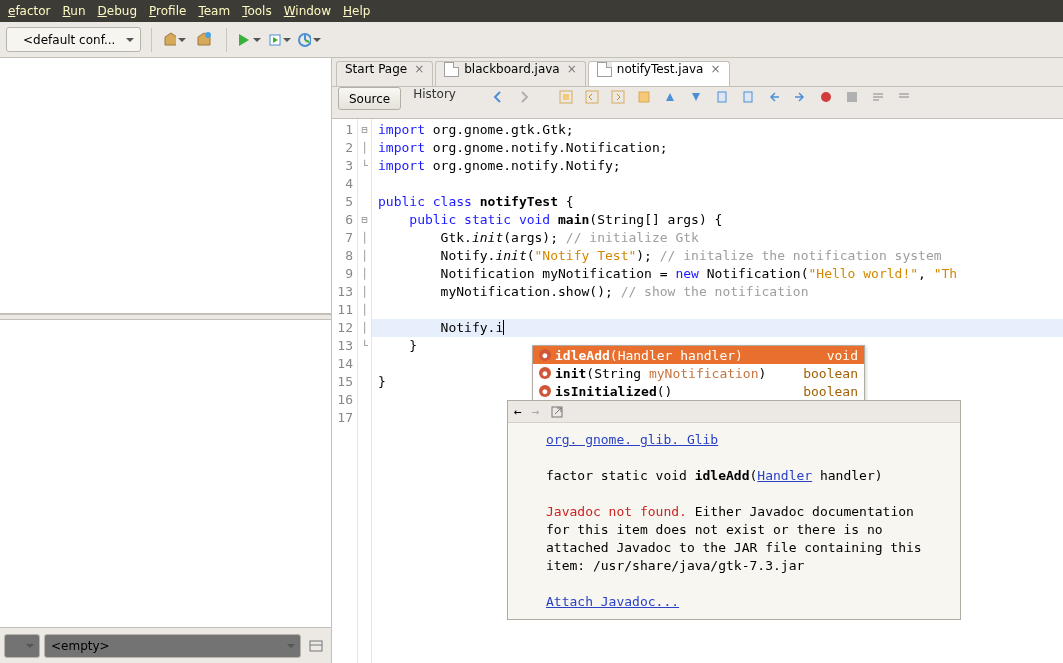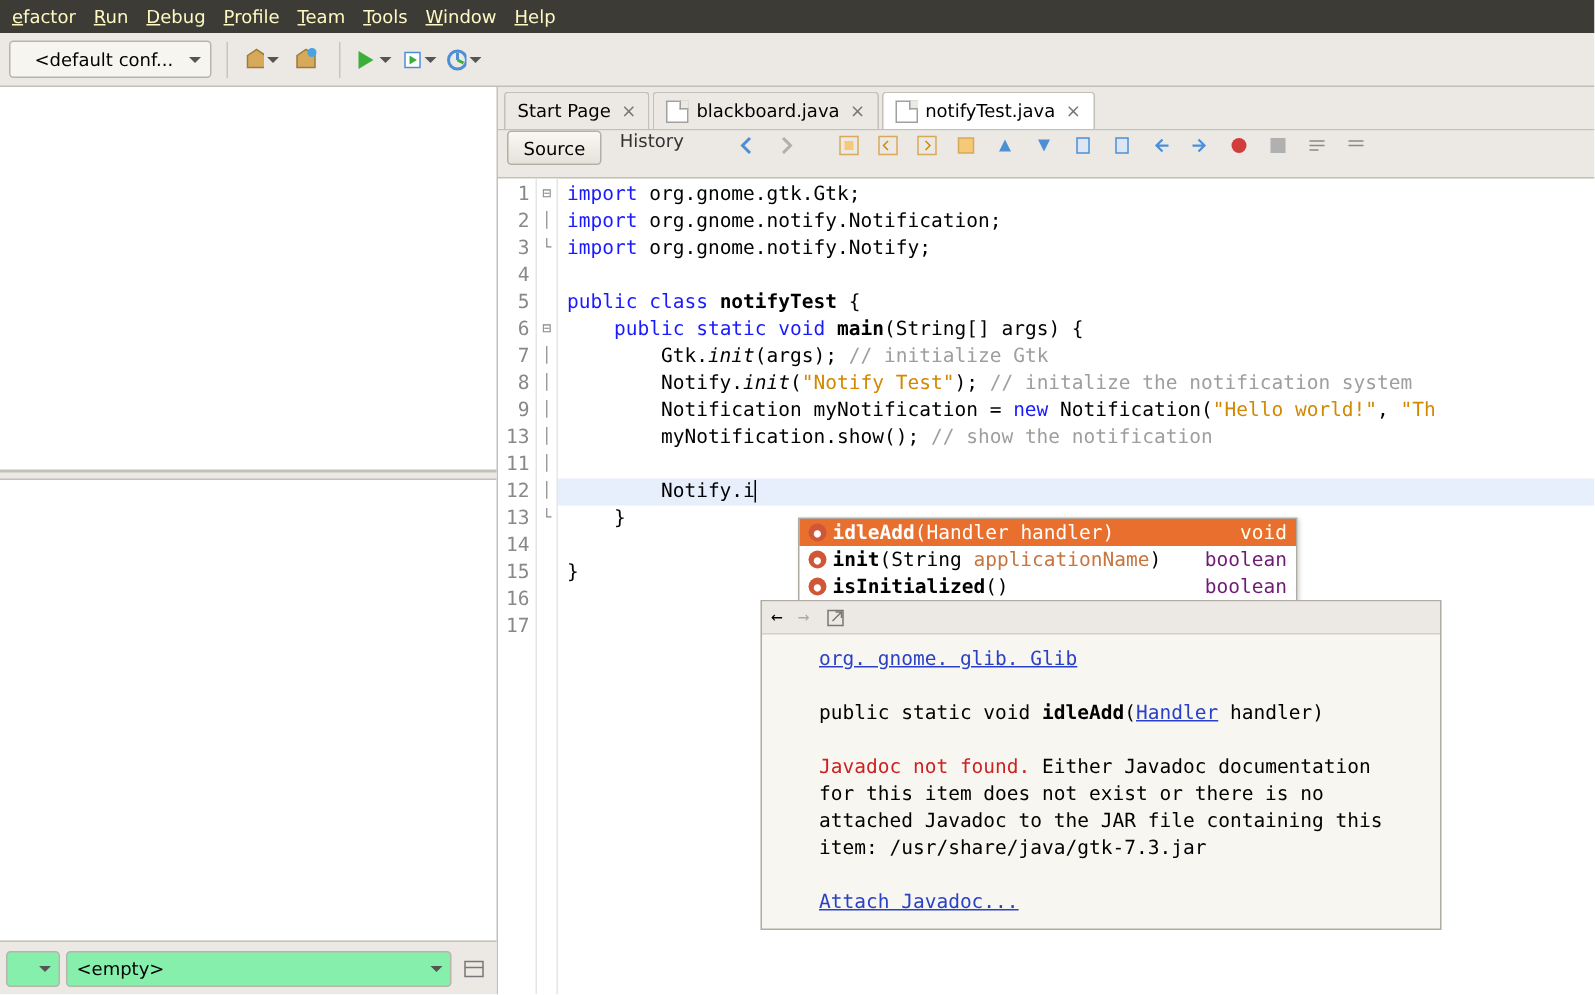--- a/index.html
+++ b/index.html
@@ -12,26 +12,26 @@
 .conf { width:135px; height:25px; border:1px solid #b7b4ab; background:#f7f5f0; border-radius:3px; padding:2px 18px 2px 16px; position:relative; font-size:12px; display:flex; align-items:center;}
 .conf:after { content:""; position:absolute; right:6px; top:10px; border:4px solid transparent; border-top-color:#555;}
 .tbtn { width:24px; height:24px; display:flex; align-items:center; justify-content:center; border-radius:3px;}
 .split-arrow { border:4px solid transparent; border-top-color:#555; margin-left:2px; margin-top:4px; display:inline-block;}
 .mainrow { display:flex; height:605px; }
 .left { width:332px; border-right:1px solid #c3c0b9; display:flex; flex-direction:column; background:#fff;}
 .left-top { flex:1; border-bottom:1px solid #c3c0b9; position:relative;}
 .left-resize { height:6px; background:#ece9e4; border-top:1px solid #c3c0b9; border-bottom:1px solid #c3c0b9;}
 .left-mid { flex:1.2; position:relative;}
 .left-bot { height:36px; display:flex; align-items:center; gap:4px; padding:0 4px; border-top:1px solid #c3c0b9; background:#ece9e4;}
-.combo { height:24px; border:1px solid #b7b4ab; background:#86efac; border-radius:3px; display:flex; align-items:center; padding:0 16px 0 6px; position:relative; font-size:12px;}
+.combo { height:24px; border:1px solid #b7b4ab; background:#737373; border-radius:3px; display:flex; align-items:center; padding:0 16px 0 6px; position:relative; font-size:12px;}
 .combo:after{ content:""; position:absolute; right:5px; top:9px; border:4px solid transparent; border-top-color:#555;}
 .iconbtn { width:22px; height:22px; display:flex; align-items:center; justify-content:center; border:1px solid transparent; border-radius:3px;}
 .right { flex:1; display:flex; flex-direction:column; background:#fff;}
 .tabs { height:29px; background:#ece9e4; display:flex; align-items:flex-end; padding-left:4px; border-bottom:1px solid #c3c0b9;}
-.tab { height:25px; display:flex; align-items:center; padding:0 6px 0 8px; border:1px solid #c3c0b9; border-bottom:none; margin-right:2px; background:#ece9e4; border-top-left-radius:3px; border-top-right-radius:3px; gap:5px; font-size:12px; position:relative;}
+.tab { height:25px; display:flex; align-items:flex-start; padding:0 6px 0 8px; border:1px solid #c3c0b9; border-bottom:none; margin-right:2px; background:#ece9e4; border-top-left-radius:3px; border-top-right-radius:3px; gap:5px; font-size:12px; position:relative;}
 .tab.active { background:#fff;}
 .tab .x { color:#777; font-size:12px; cursor:pointer; padding:0 2px;}
 .tab .fic { width:15px; height:15px; background:#fff; border:1px solid #a0a0a0; position:relative;}
 .tab .fic:before { content:""; position:absolute; right:-1px; top:-1px; width:5px; height:5px; background:#ece9e4; border-left:1px solid #a0a0a0; border-bottom:1px solid #a0a0a0;}
 .subtool { height:32px; background:#ece9e4; border-bottom:1px solid #c3c0b9; display:flex; align-items:flex-start; padding:0 6px; gap:6px;}
 .btn3d { height:23px; padding:0 10px; border:1px solid #b2afa6; border-radius:3px; background:linear-gradient(#faf8f3,#e5e2da); display:flex; align-items:center; font-size:12px;}
 .linkbtn { font-size:12px; color:#333; padding:0 6px;}
 .subtool .spc { flex:0 0 14px;}
 .mini { width:20px; height:20px; display:flex; align-items:center; justify-content:center;}
 .code-area { flex:1; display:flex; font-family:"DejaVu Sans Mono","Liberation Mono",monospace; font-size:13px; line-height:18px; position:relative; overflow:hidden;}
@@ -40,21 +40,21 @@
 .src { flex:1; padding:2px 0 0 6px; white-space:pre; position:relative;}
 .kw { color:#1a1aff;}
 .str { color:#d28800;}
 .cm { color:#9e9e9e;}
 .bold { font-weight:bold;}
 .line-hl { position:absolute; left:0; right:0; height:18px; background:#e7eefc;}
 .caret { display:inline-block; width:1px; height:15px; background:#000; vertical-align:text-bottom; }
 .cc-popup { position:absolute; left:532px; top:345px; width:333px; border:1px solid #b0aca3; background:#fff; box-shadow:1px 1px 3px rgba(0,0,0,.2); font-family:"DejaVu Sans Mono",monospace; font-size:13px;}
 .cc-row { display:flex; align-items:center; height:18px; padding:0 6px;}
 .cc-row.sel { background:#e86f2e; color:#fff;}
-.cc-row .ret { margin-left:auto; color:#701a75;}
+.cc-row .ret { margin-left:auto; color:#a16207;}
 .cc-row.sel .ret{ color:#ffe;}
 .cc-row .bullet{ width:12px; height:12px; border-radius:50%; background:#d05638; margin-right:4px; display:flex; align-items:center; justify-content:center; color:#fff; font-size:8px;}
 .cc-method { font-weight:bold;}
 .cc-row .pname{ color:#c8743e;}
 .cc-row.sel .pname{ color:#fff;}
 .doc-popup { position:absolute; left:507px; top:400px; width:454px; border:1px solid #b0aca3; background:#f7f6f1; font-family:"DejaVu Sans Mono",monospace; font-size:13px; line-height:18px;}
 .doc-tb { height:22px; background:#ece9e4; border-bottom:1px solid #d4d1c8; display:flex; align-items:center; padding:0 6px; gap:10px;}
 .doc-body { padding:8px 26px;margin-left:12px;}
 .doc-body a { color:#2a41c7; text-decoration:underline;}
 .doc-red { color:#c22;}
@@ -279,34 +279,34 @@
           <div style="height:18px">&nbsp;</div>
           <div style="height:18px">&nbsp;</div>
         </div>
       <div class="src" id="src"><div class="line-hl" style="top:200px"></div><div style="position:relative;height:18px"><span class="kw">import</span> org.gnome.gtk.Gtk;</div><div style="position:relative;height:18px"><span class="kw">import</span> org.gnome.notify.Notification;</div><div style="position:relative;height:18px"><span class="kw">import</span> org.gnome.notify.Notify;</div><div style="position:relative;height:18px"></div><div style="position:relative;height:18px"><span class="kw">public class</span> <span class="bold">notifyTest</span> {</div><div style="position:relative;height:18px">    <span class="kw">public static</span> <span class="kw">void</span> <span class="bold">main</span>(String[] args) {</div><div style="position:relative;height:18px">        Gtk.<span style="font-style:italic">init</span>(args); <span class="cm">// initialize Gtk</span></div><div style="position:relative;height:18px">        Notify.<span style="font-style:italic">init</span>(<span class="str">"Notify Test"</span>); <span class="cm">// initalize the notification system</span></div><div style="position:relative;height:18px">        Notification myNotification = <span class="kw">new</span> Notification(<span class="str">"Hello world!"</span>, <span class="str">"Th</span></div><div style="position:relative;height:18px">        myNotification.show(); <span class="cm">// show the notification</span></div><div style="position:relative;height:18px"></div><div style="position:relative;height:18px">        Notify.i<span class="caret"></span></div><div style="position:relative;height:18px">    }</div><div style="position:relative;height:18px"></div><div style="position:relative;height:18px">}</div><div style="position:relative;height:18px"></div><div style="position:relative;height:18px"></div></div>
     </div>
   </div>
 </div>
 
 <div class="cc-popup" id="ccpop">
     <div class="cc-row sel"><span class="bullet">●</span><span class="cc-method">idleAdd</span>(<span><span>Handler</span> <span class="pname">handler</span></span>)<span class="ret">void</span></div>
-    <div class="cc-row"><span class="bullet">●</span><span class="cc-method">init</span>(<span><span>String</span> <span class="pname">applicationName</span></span>)<span class="ret">boolean</span></div>
+    <div class="cc-row"><span class="bullet">●</span><span class="cc-method">init</span>(<span><span>String</span> <span class="pname">myNotification</span></span>)<span class="ret">boolean</span></div>
     <div class="cc-row"><span class="bullet">●</span><span class="cc-method">isInitialized</span>(<span></span>)<span class="ret">boolean</span></div>
   </div>
 
 <div class="doc-popup">
   <div class="doc-tb">
     <span>←</span>
     <span style="color:#aaa">→</span>
     <span>
         <svg width="14" height="14">
           <rect x="2" y="2" width="10" height="10" fill="none" stroke="#777"></rect>
           <path d="M5 9 L11 3 M7 3 L11 3 L11 7" stroke="#777" fill="none"></path>
         </svg>
       </span>
   </div>
   <div class="doc-body">
     <a href="#">org. gnome. glib. Glib</a><br><br>
-    <span>public static void </span><b>idleAdd</b>(<a href="#">Handler</a><span> handler)</span><br><br>
+    <span>factor static void </span><b>idleAdd</b>(<a href="#">Handler</a><span> handler)</span><br><br>
     <span class="doc-red">Javadoc not found.</span><span> Either Javadoc documentation for this item does not exist or there is no attached Javadoc to the JAR file containing this item: /usr/share/java/gtk-7.3.jar</span><br><br>
     <a href="#">Attach Javadoc...</a>
   </div>
 </div>
 
 </body></html>

